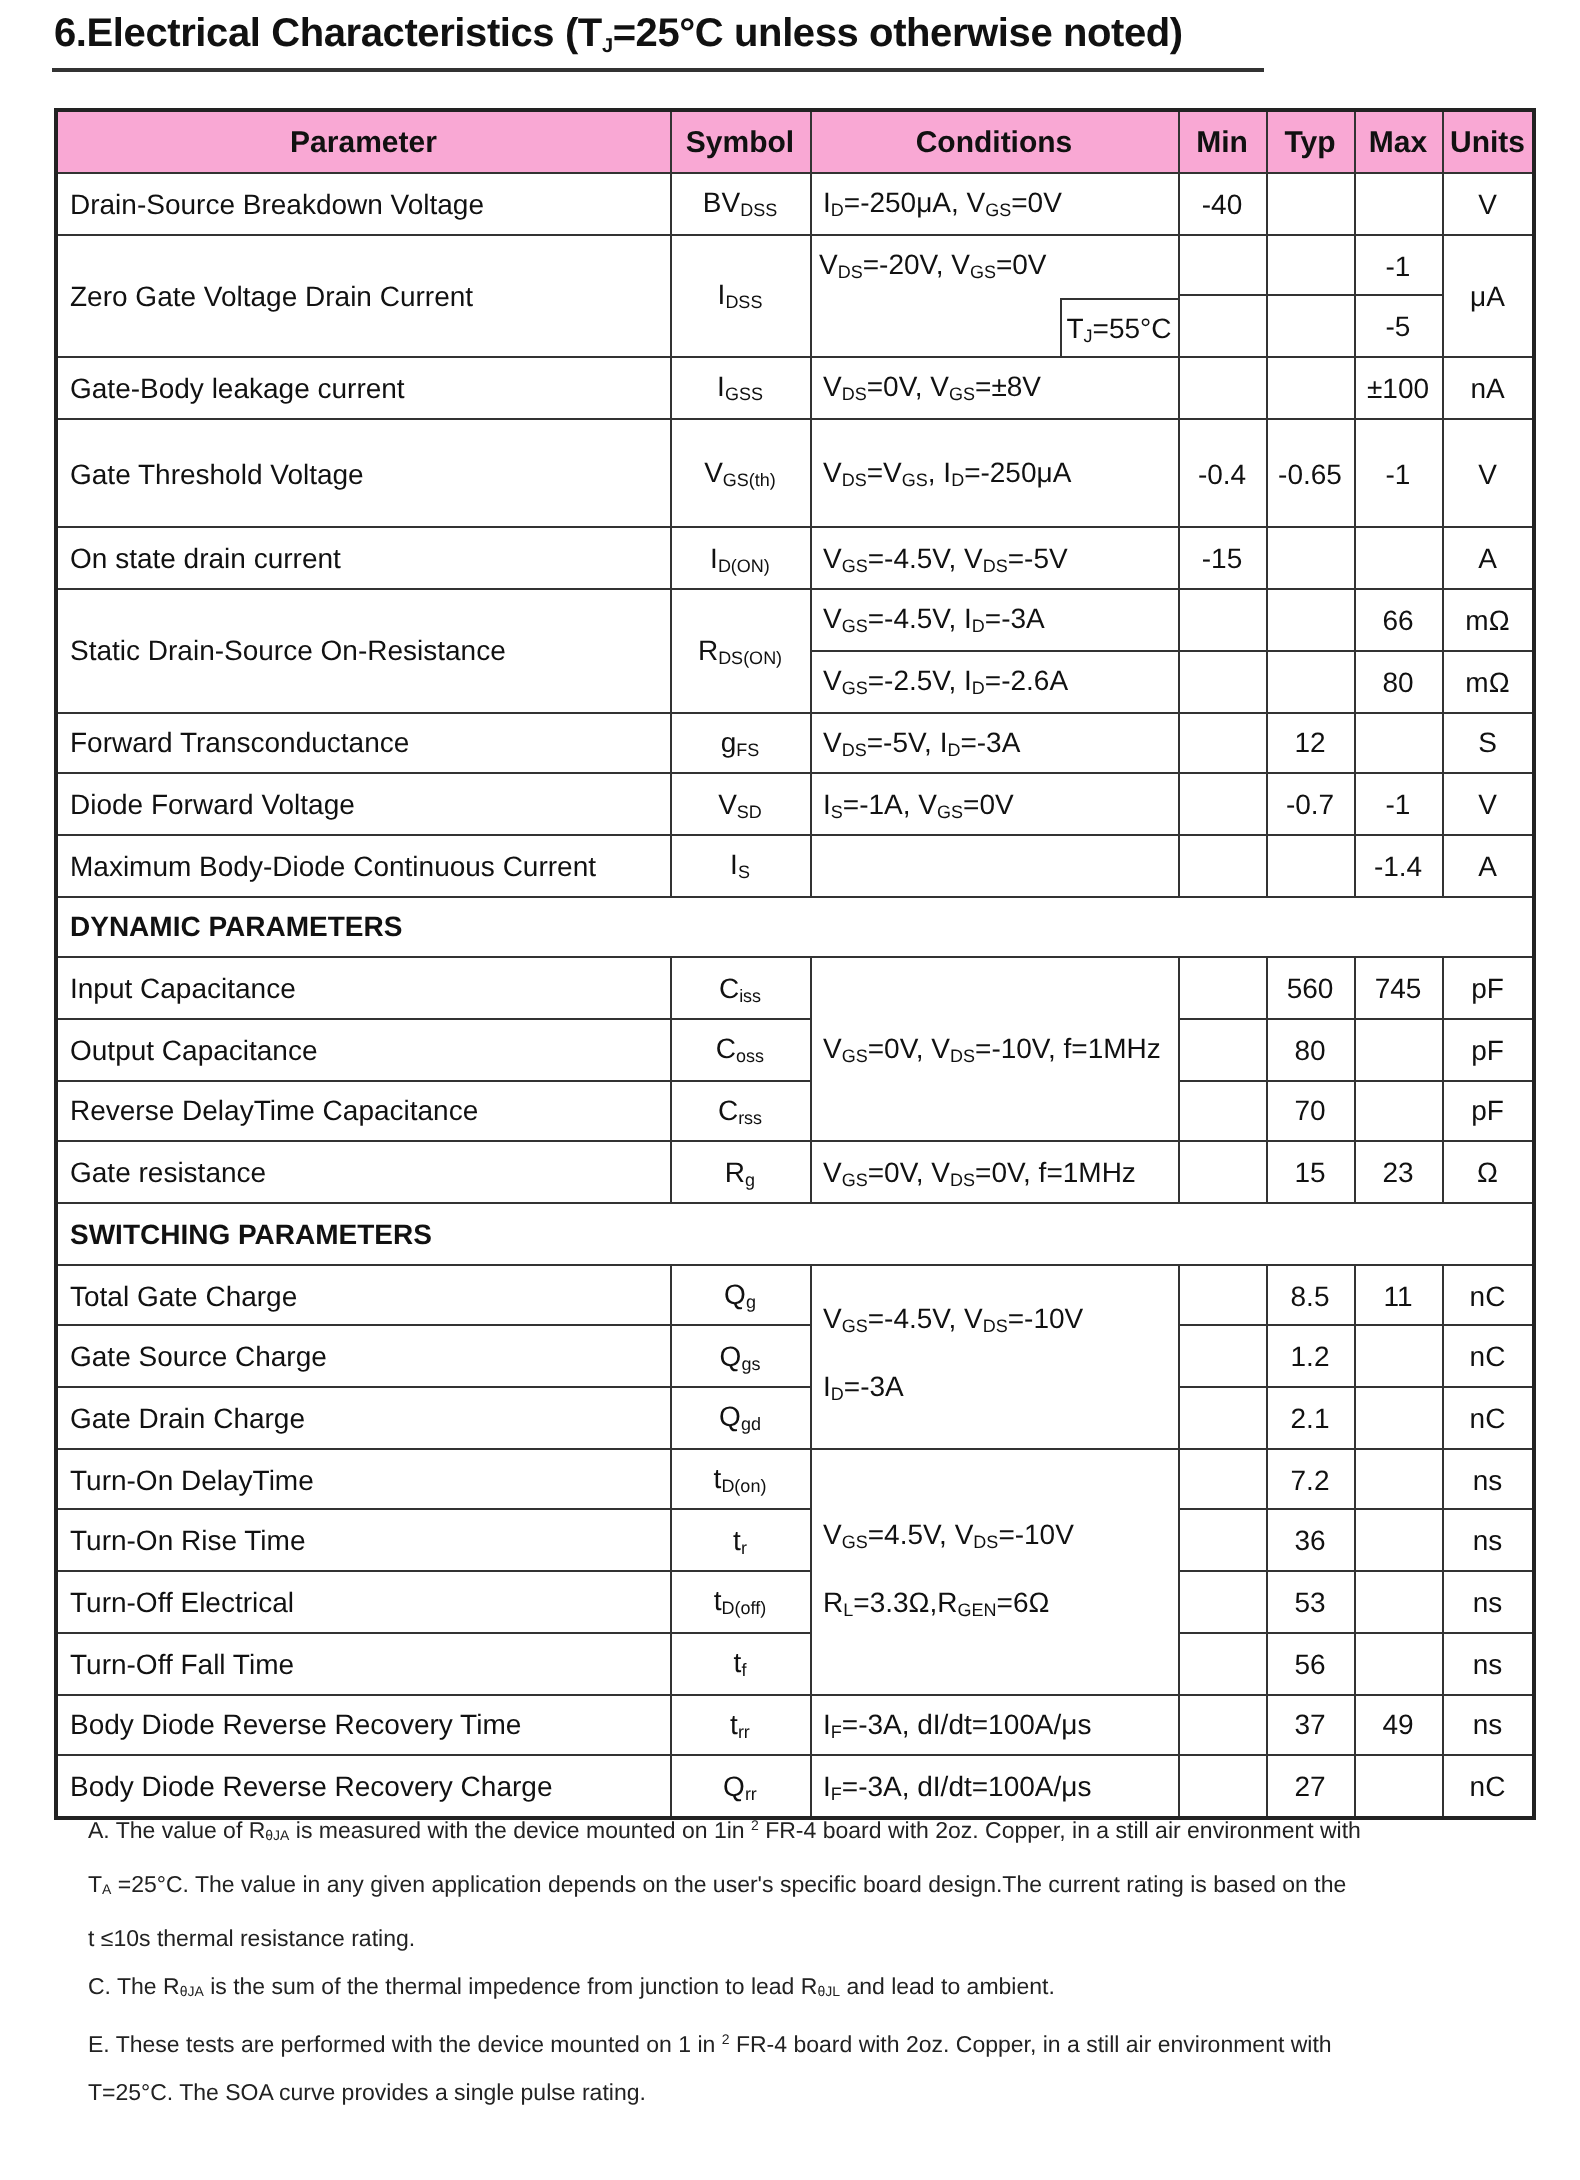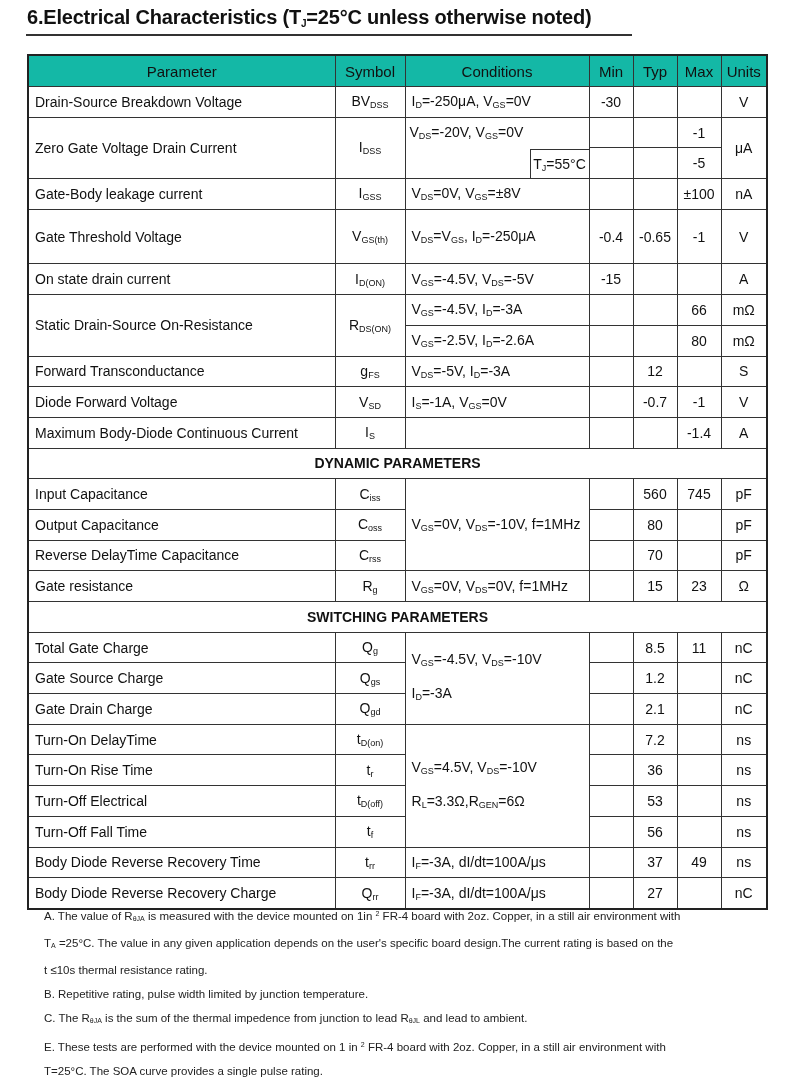--- a/index.html
+++ b/index.html
@@ -2,25 +2,25 @@
 <html><head>
 <meta charset="utf-8">
 <style>
   html, body { margin: 0; padding: 0; background: #ffffff; }
   body { width: 790px; height: 1090px; position: relative; font-family: "Liberation Sans", sans-serif; color: #111; overflow: hidden; }
   .title { position: absolute; left: 27px; top: 6px; font-size: 20px; font-weight: bold; letter-spacing: -0.2px; }
   .title sub { font-size: 10px; vertical-align: -3px; }
   .title-rule { position: absolute; left: 26px; top: 34px; width: 606px; height: 2px; background: #333; }
   table.spec { position: absolute; left: 27px; top: 54px; width: 739px; border-collapse: collapse; border: 2px solid #222; font-size: 14px; table-layout: fixed; }
   table.spec td, table.spec th { border: 1px solid #333; height: 29.7px; padding: 0 6px; white-space: nowrap; }
-  table.spec th { background: #14b8a6; font-weight: normal; font-size: 15px; text-align: center; height: 30px; }
+  table.spec th { background: #f9a8d4; font-weight: bold; font-size: 15px; text-align: center; height: 30px; }
   td.c { text-align: center; }
   td.l { text-align: left; }
   td.cond { text-align: left; vertical-align: middle; padding-left: 4px; }
-  td.section { font-weight: bold; text-align: center; font-size: 14px; margin-top: 20px; }
+  td.section { font-weight: bold; text-align: left; font-size: 14px; margin-top: 20px; }
   sub { font-size: 9px; vertical-align: -2px; }
   .idss-cond { position: relative; height: 59px; padding: 0 !important; }
   .idss-top { position: absolute; left: 4px; top: 6px; }
   .idss-tj { position: absolute; right: 0; bottom: 0; width: 58px; height: 28px; border-left: 1px solid #333; border-top: 1px solid #333; line-height: 28px; text-align: center; }
   .stack-line { display: block; line-height: 30px; }
   .notes { position: absolute; left: 44px; top: 902px; width: 720px; font-size: 11.5px; line-height: 24px; color: #222; }
   .notes p { margin: 0; }
   .notes sub { font-size: 7px; vertical-align: -1px; }
   .notes sup { font-size: 7px; vertical-align: 4px; }
 </style>
@@ -50,21 +50,21 @@
     <th>Min</th>
     <th>Typ</th>
     <th>Max</th>
     <th style="padding:0 2px">Units</th>
   </tr>
 
   <tr>
     <td class="l">Drain-Source Breakdown Voltage</td>
     <td class="c sym"><span>BV</span><sub>DSS</sub></td>
     <td class="cond">I<sub>D</sub>=-250μA, V<sub>GS</sub>=0V</td>
-    <td class="c">-30</td>
+    <td class="c">-40</td>
     <td class="c"></td>
     <td class="c"></td>
     <td class="c">V</td>
   </tr>
 
   <tr>
     <td class="l" rowspan="2">Zero Gate Voltage Drain Current</td>
     <td class="c sym" rowspan="2"><span>I</span><sub>DSS</sub></td>
     <td class="cond idss-cond" rowspan="2">
       <span class="idss-top">V<sub>DS</sub>=-20V, V<sub>GS</sub>=0V</span>
@@ -277,17 +277,16 @@
     <td class="c"></td>
     <td class="c">nC</td>
   </tr>
 </tbody>
   </table>
 
 <div class="notes">
   <p>A. The value of R<sub>θJA</sub> is measured with the device mounted on 1in <sup>2</sup> FR-4 board with 2oz. Copper, in a still air environment with</p>
   <p>T<sub>A</sub> =25°C. The value in any given application depends on the user's specific board design.The current rating is based on the</p>
   <p>t ≤10s thermal resistance rating.</p>
-  <p>B. Repetitive rating, pulse width limited by junction temperature.</p>
   <p>C. The R<sub>θJA</sub> is the sum of the thermal impedence from junction to lead R<sub>θJL</sub> and lead to ambient.</p>
   <p>E. These tests are performed with the device mounted on 1 in <sup>2</sup> FR-4 board with 2oz. Copper, in a still air environment with</p>
   <p>T=25°C. The SOA curve provides a single pulse rating.</p>
 </div>
 
 </body></html>

